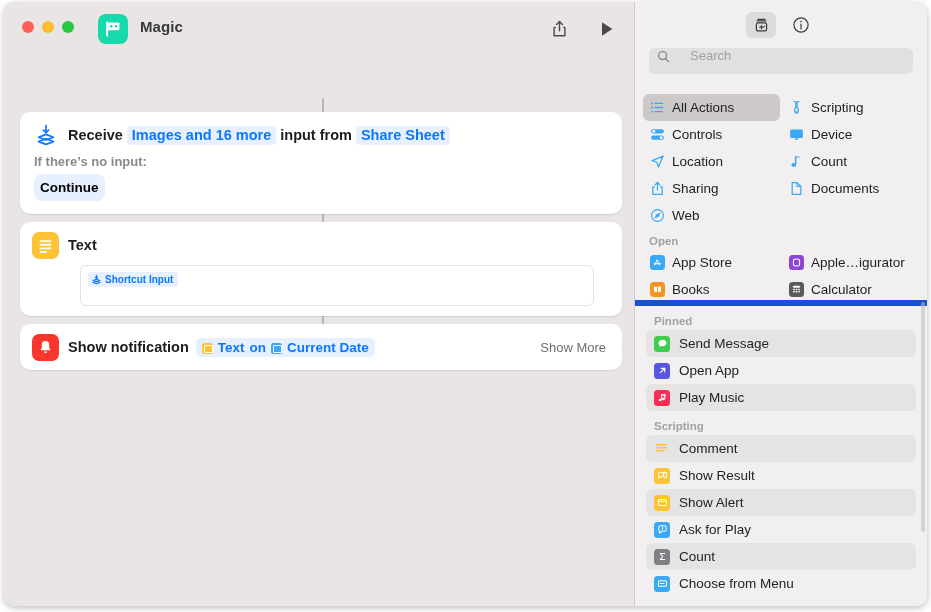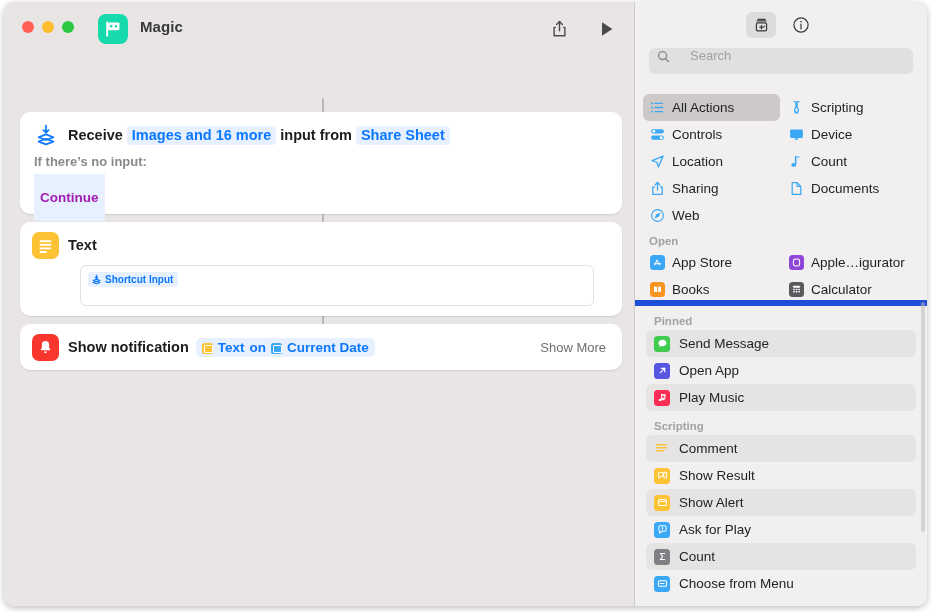--- a/index.html
+++ b/index.html
@@ -161,26 +161,26 @@
 
   .subline {
     font-size: 13px;
     font-weight: 700;
     color: #8a8a8e;
     padding: 8px 0 0 14px;
   }
   .continue-pill {
     display: inline-block;
     margin: 5px 0 0 14px;
-    color: #a21caf;
+    color: #000000;
     font-weight: 700;
     font-size: 13.5px;
     background: #e6f0ff;
-    border-radius: 0;
-    padding: 16px 6px;
+    border-radius: 8px;
+    padding: 6px 6px;
   }
 
   
   #card-text { top: 172px; height: 94px; }
 
   .text-title {
     font-size: 14.5px;
     font-weight: 700;
     color: #1d1d1f;
   }

